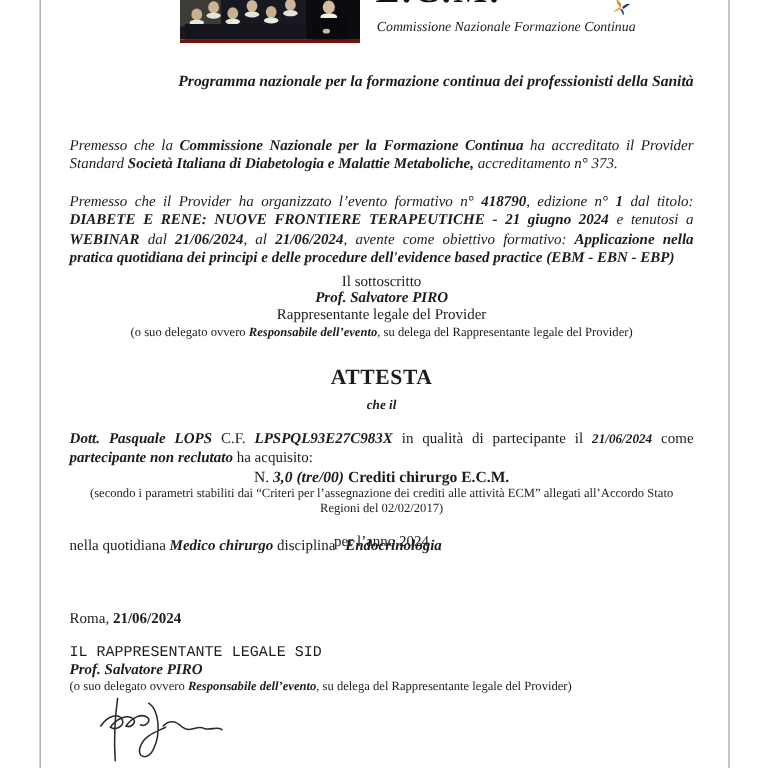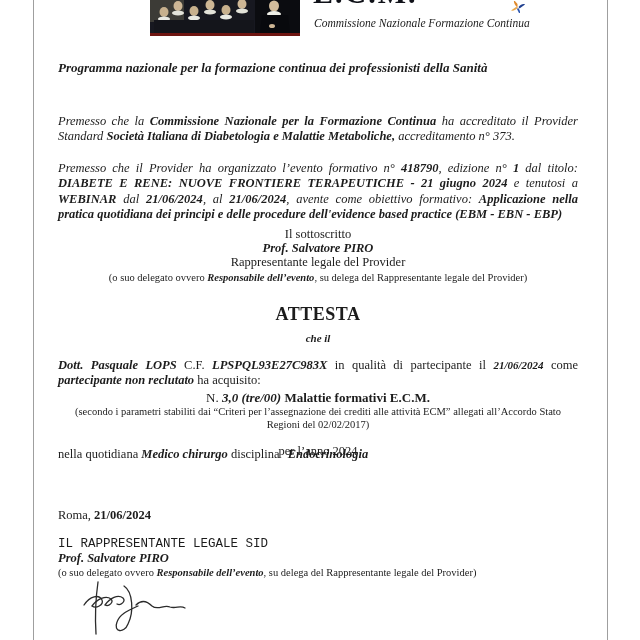--- a/index.html
+++ b/index.html
@@ -25,21 +25,21 @@
   
   .blk{position:absolute;left:58px;width:520px;font-size:12.5px;line-height:15.5px;}
   .just{text-align:justify;}
   .ctr{text-align:center;}
   .i{font-style:italic;}
   .bi{font-weight:bold;font-style:italic;}
   .b{font-weight:bold;}
   .sm{font-size:10.5px;line-height:13px;}
   .date-i{font-style:italic;font-size:11px;font-weight:bold;}
 
-  .title{top:60px;text-align:left;font-weight:bold;font-style:italic;font-size:13px;}
+  .title{top:60px;text-align:right;font-weight:bold;font-style:italic;font-size:13px;}
   .p1{top:101px;}
   .p2{top:148px;}
 
   .sub-intro{top:227px;}
   .sub-name{top:241px;}
   .sub-role{top:255px;}
   .sub-note{top:271px;}
 
   .attesta{top:307px;font-size:18px;font-weight:bold;letter-spacing:.5px;}
   .cheil{top:331px;font-weight:bold;font-style:italic;font-size:11px;}
@@ -120,21 +120,21 @@
   <div class="blk ctr sub-intro">Il sottoscritto</div>
   <div class="blk ctr sub-name bi">Prof. Salvatore PIRO</div>
   <div class="blk ctr sub-role">Rappresentante legale del Provider</div>
   <div class="blk ctr sub-note sm"><span>(o suo delegato ovvero </span><span class="bi">Responsabile dell’evento</span><span>, su delega del Rappresentante legale del Provider)</span></div>
 
   <div class="blk ctr cheil">che il</div>
   <div class="blk ctr attesta">ATTESTA</div>
 
   <p class="blk just participant"><span class="bi">Dott. Pasquale LOPS</span><span> C.F. </span><span class="bi">LPSPQL93E27C983X</span><span> in qualità di partecipante il </span><span class="date-i">21/06/2024</span><span> come </span><span class="bi">partecipante non reclutato</span><span> ha acquisito:</span></p>
 
-  <div class="blk ctr credits"><span>N. </span><span class="bi">3,0 (tre/00)</span><span class="b"> Malattie formativi E.C.M.</span></div>
+  <div class="blk ctr credits"><span>N. </span><span class="bi">3,0 (tre/00)</span><span class="b"> Crediti chirurgo E.C.M.</span></div>
   <div class="blk ctr credits-note sm">(secondo i parametri stabiliti dai “Criteri per l’assegnazione dei crediti alle attività ECM” allegati all’Accordo Stato Regioni del 02/02/2017)</div>
 
   <div class="blk profession"><span>nella quotidiana </span><span class="bi">Medico chirurgo</span><span> disciplina </span><span class="bi" style="margin-left:5px">Endocrinologia</span></div>
   <div class="blk ctr year">per l’anno 2024</div>
 
   <div class="blk roma"><span>Roma, </span><span class="b">21/06/2024</span></div>
 
   <div class="blk rep-title">IL RAPPRESENTANTE LEGALE SID</div>
   <div class="blk rep-name bi">Prof. Salvatore PIRO</div>
   <div class="blk rep-note sm"><span>(o suo delegato ovvero </span><span class="bi">Responsabile dell’evento</span><span>, su delega del Rappresentante legale del Provider)</span></div>

